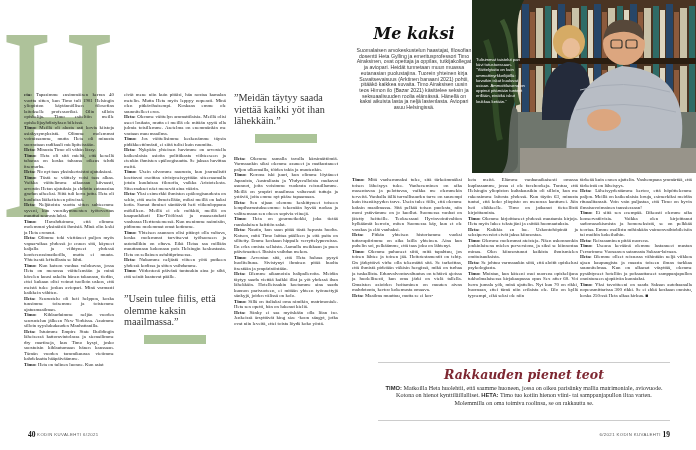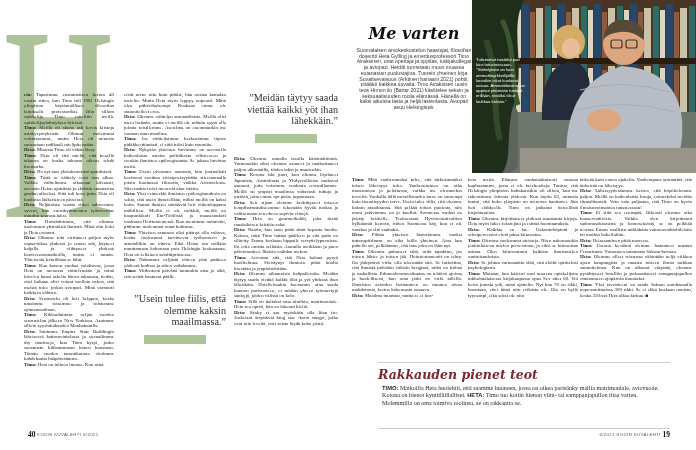--- a/index.html
+++ b/index.html
@@ -15,35 +15,35 @@
        overflow:hidden;hyphens:auto;}
   .col p{margin:0;}
   .col b{font-weight:bold;}
   #col1{left:24px;top:92px;width:90px;height:336px;}
   #col2{left:124px;top:92px;width:102px;height:336px;}
   #col3{left:234px;top:92px;width:104px;height:336px;}
   #colA{left:352px;top:177px;width:110px;height:172px;}
   #colB{left:468px;top:177px;width:110px;height:172px;}
   #colC{left:580px;top:177px;width:112px;height:172px;}
   
-  .quote{font-size:10.2px;line-height:11.6px;text-align:right;color:#333;margin:0;}
+  .quote{font-size:10.2px;line-height:11.6px;text-align:left;color:#333;margin:0;}
   .quote.lower{margin-top:14px;font-family:Liberation Serif, serif;}
   .quote-bar{width:62px;height:9px;background:#abc498;margin:7px auto 13px;}
   
   .me-kaksi{position:absolute;left:356px;top:24px;width:116px;text-align:center;z-index:1;}
   .me-kaksi h1{margin:0 0 5px;font:italic bold 16px "DejaVu Serif",serif;color:#111;}
   .me-kaksi .bio{font-family:"Liberation Sans",sans-serif;font-size:5.2px;line-height:5.7px;
                  color:#3a3a3a;text-align:center;}
   
   .photo{position:absolute;left:472px;top:0;width:224px;height:173px;z-index:1;}
   .caption{position:absolute;left:476px;top:57px;width:52px;z-index:2;color:#fff;
            font-family:"Liberation Sans",sans-serif;font-size:4.2px;line-height:5.2px;}
   
-  .lovebox{position:absolute;left:378px;top:362px;width:292px;height:67px;z-index:1;
-           border-top:1px solid #ccc;border-bottom:1px solid #ccc;
+  .lovebox{position:absolute;left:378px;top:362px;width:292px;height:59px;z-index:1;
+           border-top:1px solid #ccc;border-bottom:1px solid #ccc;text-align:center;
            box-sizing:border-box;}
   .lovebox h2{margin:4px 0 3px;font:italic bold 12.5px "DejaVu Serif",serif;color:#7d2731;}
   .lovebox .lovetext{display:block;padding:0 4px;font-size:6.1px;line-height:7.4px;color:#2b2b2b;}
   .lovetext b{font-family:"Liberation Sans",sans-serif;font-size:5.8px;}
   
   .footer{position:absolute;top:430px;z-index:1;font-family:"Liberation Sans",sans-serif;
           font-size:4.3px;letter-spacing:0.4px;color:#555;}
   .footer b{font-family:"Liberation Serif",serif;font-size:7.5px;color:#111;letter-spacing:0;
             vertical-align:-1px;}
   .footer-left{left:28px;}
@@ -136,21 +136,21 @@
         <p><b>Heta:</b><span> Sänky ei saa myöskään olla liian iso. Jenkeissä ärsyttävät king size -koon sängyt, jotka ovat niin leveitä, ettei toista löydä koko yöstä.</span></p>
       </div>
   </div>
 
   <div class="footer footer-left">
     <b>40</b>
     <span>KODIN KUVALEHTI 6/2021</span>
   </div>
 
   <div class="me-kaksi">
-    <h1>Me varten</h1>
+    <h1>Me kaksi</h1>
     <div class="bio">Suomalaisen arvokeskustelun haastajat, filosofian dosentti Heta Gylling ja emeritusprofessori Timo Airaksinen, ovat opettaja ja oppilas, tutkijakollegat ja aviopari. Heidät tunnetaan muun muassa eutanasian puolustajina. Tuorein yhteinen kirja Suvaitsevaisuus (Arktinen banaani 2021) pohtii, pitääkö kaikkea suvaita. Timo Airaksisen uusin teos Himon ilo (Bazar 2021) käsittelee seksin ja seksuaalisuuden roolia elämässä. Hänellä on kaksi aikuista lasta ja neljä lastenlasta. Aviopari asuu Helsingissä.</div>
   </div>
 
   <div class="photo">
     <svg width="224" height="173" viewBox="0 0 224 173">
       <defs>
         <pattern id="books" width="36" height="58" patternUnits="userSpaceOnUse">
           <rect width="36" height="58" fill="#4a3423"></rect>
           <rect x="1" y="6" width="6" height="52" fill="#2f6b66"></rect>
           <rect x="8" y="10" width="5" height="48" fill="#ddd5bf"></rect>

